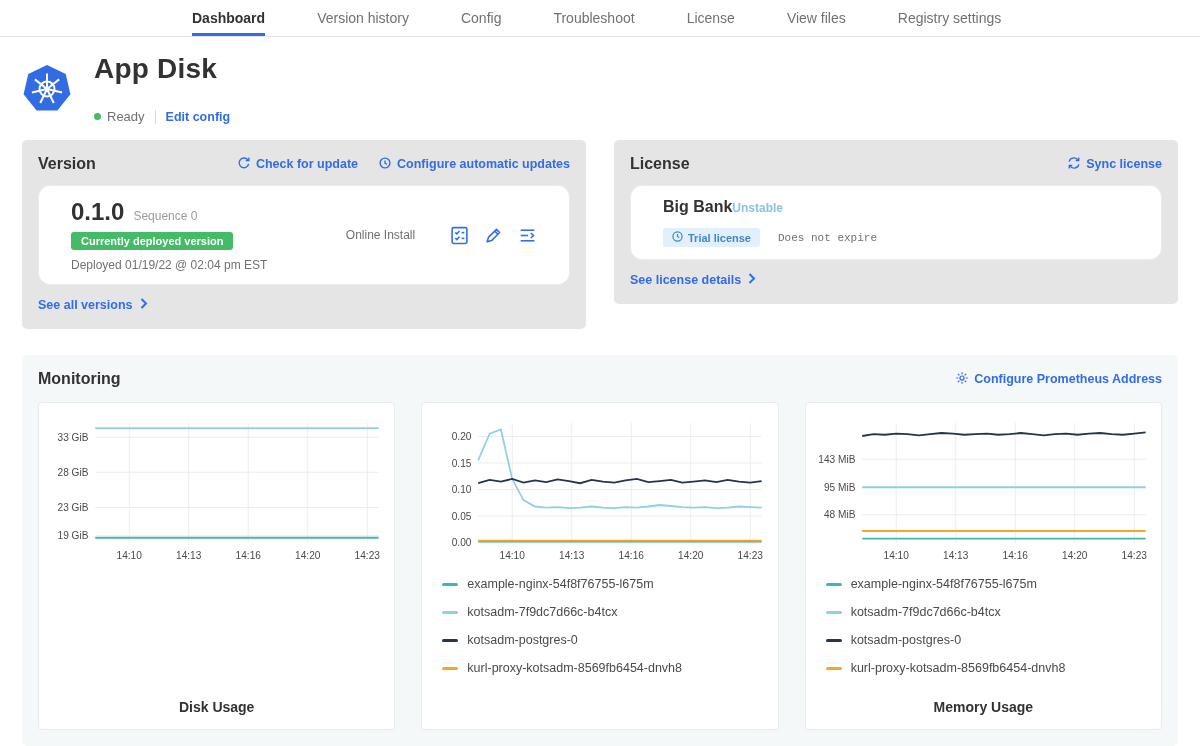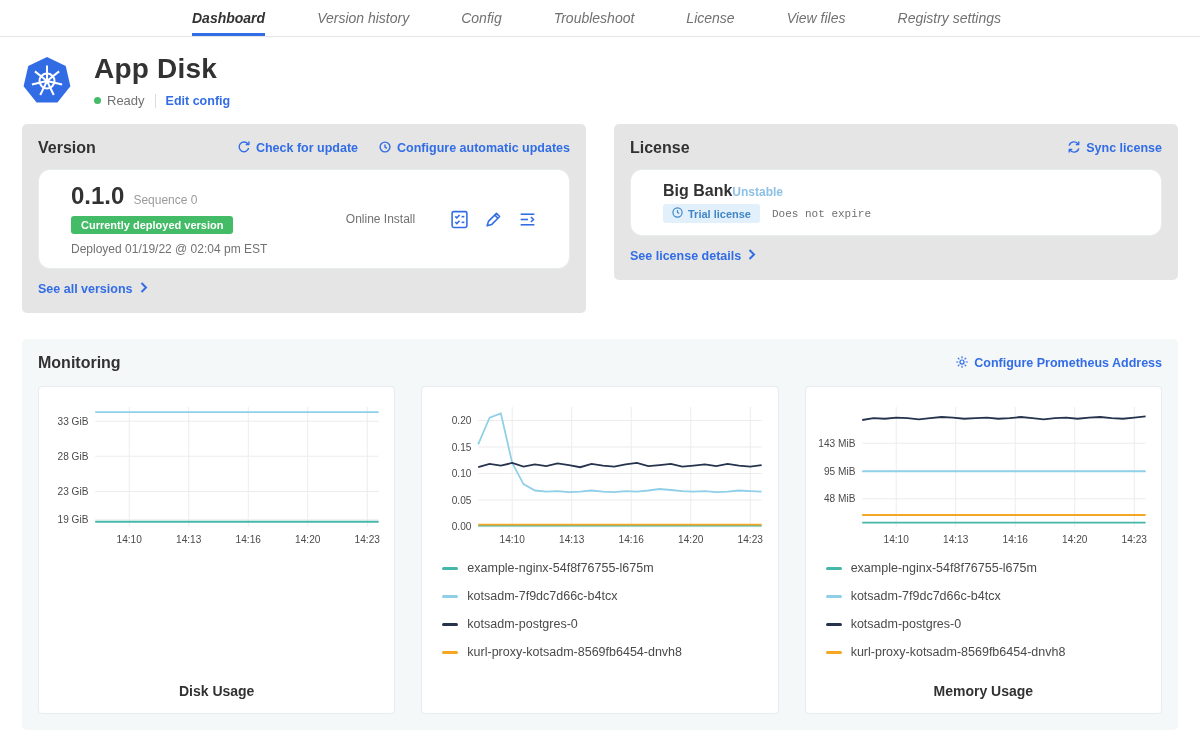--- a/index.html
+++ b/index.html
@@ -1,30 +1,30 @@
 <!DOCTYPE html>
 <html><head>
 <meta charset="utf-8">
 <style>
   * { box-sizing: border-box; margin: 0; padding: 0; }
   html, body { width: 1200px; height: 746px; background: #ffffff; overflow: hidden;
     font-family: "Liberation Sans", "DejaVu Sans", sans-serif; color: #323232; }
 
   
   .topnav { height: 37px; display: flex; align-items: stretch; gap: 52px;
-    padding-left: 192px; border-bottom: 1px solid #e5e5e5; background: #fff; font-style: italic; }
+    padding-left: 192px; border-bottom: 1px solid #e5e5e5; background: #fff; }
   .nav-item { display: flex; align-items: center; font-size: 14px; color: #717171;
     cursor: pointer; border-bottom: 3px solid transparent; padding-top: 3px; white-space: nowrap; }
   .nav-item.active { color: #323232; font-weight: bold; border-bottom-color: #326de6; }
 
   
   .app-header { display: flex; align-items: center; gap: 22px; padding: 16px 0 0 22px; }
   .app-icon { width: 50px; height: 50px; flex: 0 0 auto; }
   .app-title { font-size: 28px; font-weight: bold; letter-spacing: 0.2px; }
-  .app-sub { display: flex; align-items: center; margin-top: 8px; font-size: 13px; }
+  .app-sub { display: flex; align-items: center; margin-top: 24px; font-size: 13px; }
   .status-dot { width: 7px; height: 7px; border-radius: 50%; background: #44bb66; margin-right: 6px; }
   .status-text { color: #717171; }
   .vline { width: 1px; height: 14px; background: #dcdcdc; margin: 0 10px; }
   a.link { color: #326de6; font-weight: bold; font-size: 12.5px; text-decoration: none;
     cursor: pointer; display: inline-flex; align-items: center; gap: 5px; white-space: nowrap; }
   .chev { margin-left: 2px; }
 
   
   .cards-row { display: flex; gap: 28px; margin: 16px 22px 0 22px; align-items: flex-start; }
   .card { background: #e5e5e5; border-radius: 5px; padding: 15px 16px 16px 16px; flex: 1; }
@@ -41,21 +41,21 @@
     font-size: 11px; font-weight: bold; padding: 3px 10px; border-radius: 3px; }
   .deployed { margin-top: 8px; font-size: 12px; color: #717171; }
   .install-type { flex: 1; text-align: center; font-size: 12px; font-weight: normal; color: #717171; }
   .ver-icons { display: flex; gap: 15px; align-items: center; color: #326de6; }
   .icon-btn { cursor: pointer; display: inline-flex; }
   .see-link { margin-top: 13px; display: inline-flex; }
 
   .lic-row { display: flex; align-items: baseline; }
   .lic-name { font-size: 16px; font-weight: bold; }
   .lic-channel { font-size: 12px; font-weight: bold; color: #8ec1e6; }
-  .lic-row2 { display: flex; align-items: center; gap: 12px; margin-top: 4px; }
+  .lic-row2 { display: flex; align-items: center; gap: 18px; margin-top: 12px; }
   .badge-trial { display: inline-flex; align-items: center; gap: 5px; background: #e1f0fb;
     color: #4286c6; font-size: 11px; font-weight: bold; padding: 3px 9px; border-radius: 3px; }
   .lic-expire { font-size: 11px; color: #717171; font-family: Liberation Mono, monospace; }
   .license-card .inner { display: block; }
 
   
   .monitoring { background: #f5f8f9; border-radius: 5px; margin: 26px 22px 0 22px; padding: 15px 16px 16px 16px; }
   .charts { display: flex; gap: 26px; margin-top: 14px; align-items: stretch; }
   .chart-card { background: #fff; border: 1px solid #e7ecef; border-radius: 4px; flex: 1;
     padding: 12px 8px 14px 8px; display: flex; flex-direction: column; }

